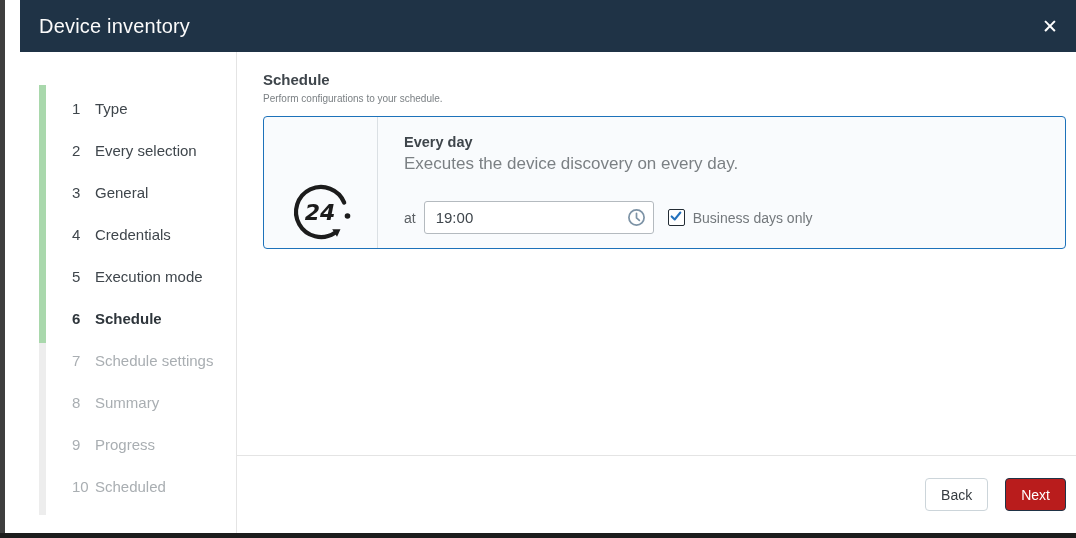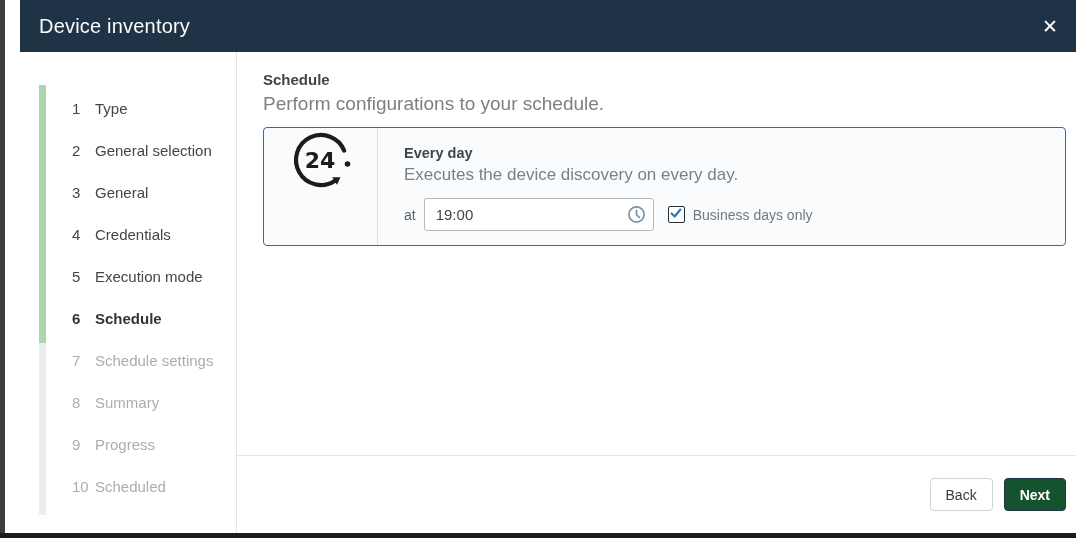--- a/index.html
+++ b/index.html
@@ -26,47 +26,47 @@
   .steps { position:absolute; left:52px; top:35px; right:8px; }
   .step { height:42px; display:flex; align-items:center; font-size:15px; cursor:pointer; }
   .step .num { min-width:23px; }
   .step.done   { color:#3f464c; }
   .step.active { color:#2e353b; font-weight:700; }
   .step.todo   { color:#a9aeb2; }
 
   .main { flex:1; display:flex; flex-direction:column; }
   .content { padding:19px 20px 0 26px; flex:1; }
   .page-heading { font-size:15px; font-weight:700; color:#3e454b; }
-  .page-desc { font-size:19px; color:#7b8084; margin-top:5px; }
+  .page-desc { font-size:10px; color:#7b8084; margin-top:5px; }
 
   .option-card { margin-top:12px; min-height:110px; border:1px solid #1d72ba; border-radius:4px;
     background:#f9fbfd; display:flex; align-items:stretch; cursor:pointer; }
   .card-icon-box { width:114px; flex:none; border-right:1px solid #dbe0e4;
-    display:flex; align-items:flex-start; justify-content:center; }
+    display:flex; align-items:flex-end; justify-content:center;font-style:italic; }
   .card-main { padding:17px 10px 14px 26px; }
   .card-title { font-size:14.5px; font-weight:700; color:#3e454b; }
   .card-desc { font-size:17px; color:#7b8084; margin-top:4px; }
-  .controls { margin-top:13px; display:flex; align-items:center; }
+  .controls { margin-top:27px; display:flex; align-items:center; }
   .at-label { font-size:14px; color:#5b6064; margin-right:8px; }
   .time-wrap { position:relative; width:230px; height:33px; }
   .time-input { width:230px; height:33px; border:1px solid #b4babf; border-radius:3px;
     font-size:15px; color:#3f464c; padding:0 36px 0 11px; background:#fff;
     font-family:"Liberation Sans","DejaVu Sans",sans-serif; }
   .clock-icon { position:absolute; right:8px; top:7px; }
   .checkbox { width:17px; height:17px; border:1.5px solid #232c34; border-radius:2px;
     background:#fff; margin-left:14px; display:flex; align-items:center; justify-content:center;
     cursor:pointer; flex:none; }
   .checkbox-label { font-size:14px; color:#73787c; margin-left:8px; cursor:pointer; }
 
   .footer { border-top:1px solid #e4e4e4; height:78px; display:flex; align-items:center;
     justify-content:flex-end; padding-right:20px; }
   .btn { height:33px; padding:0 15px; font-size:14px; border-radius:4px; cursor:pointer;
     font-family:"Liberation Sans","DejaVu Sans",sans-serif; }
   .btn-back { background:#fff; border:1px solid #ccd5da; color:#363c41; }
-  .btn-next { background:#14532d; border:1px solid #1f3346; color:#fff; margin-left:11px;font-weight:bold; }
+  .btn-next { background:#b91c1c; border:1px solid #1f3346; color:#fff; margin-left:17px; }
 </style>
 </head>
 <body>
 
 <div class="backdrop-left"></div>
 <div class="backdrop-right"></div>
 <div class="backdrop-bottom"></div>
 
 <div class="modal">
 
@@ -81,21 +81,21 @@
       <div class="progress-track">
         <div class="progress-fill"></div>
       </div>
       <div class="steps">
         <div class="step done">
           <span class="num">1</span>
           <span>Type</span>
         </div>
         <div class="step done">
           <span class="num">2</span>
-          <span>General selection</span>
+          <span>Every selection</span>
         </div>
         <div class="step done">
           <span class="num">3</span>
           <span>General</span>
         </div>
         <div class="step done">
           <span class="num">4</span>
           <span>Credentials</span>
         </div>
         <div class="step done">

